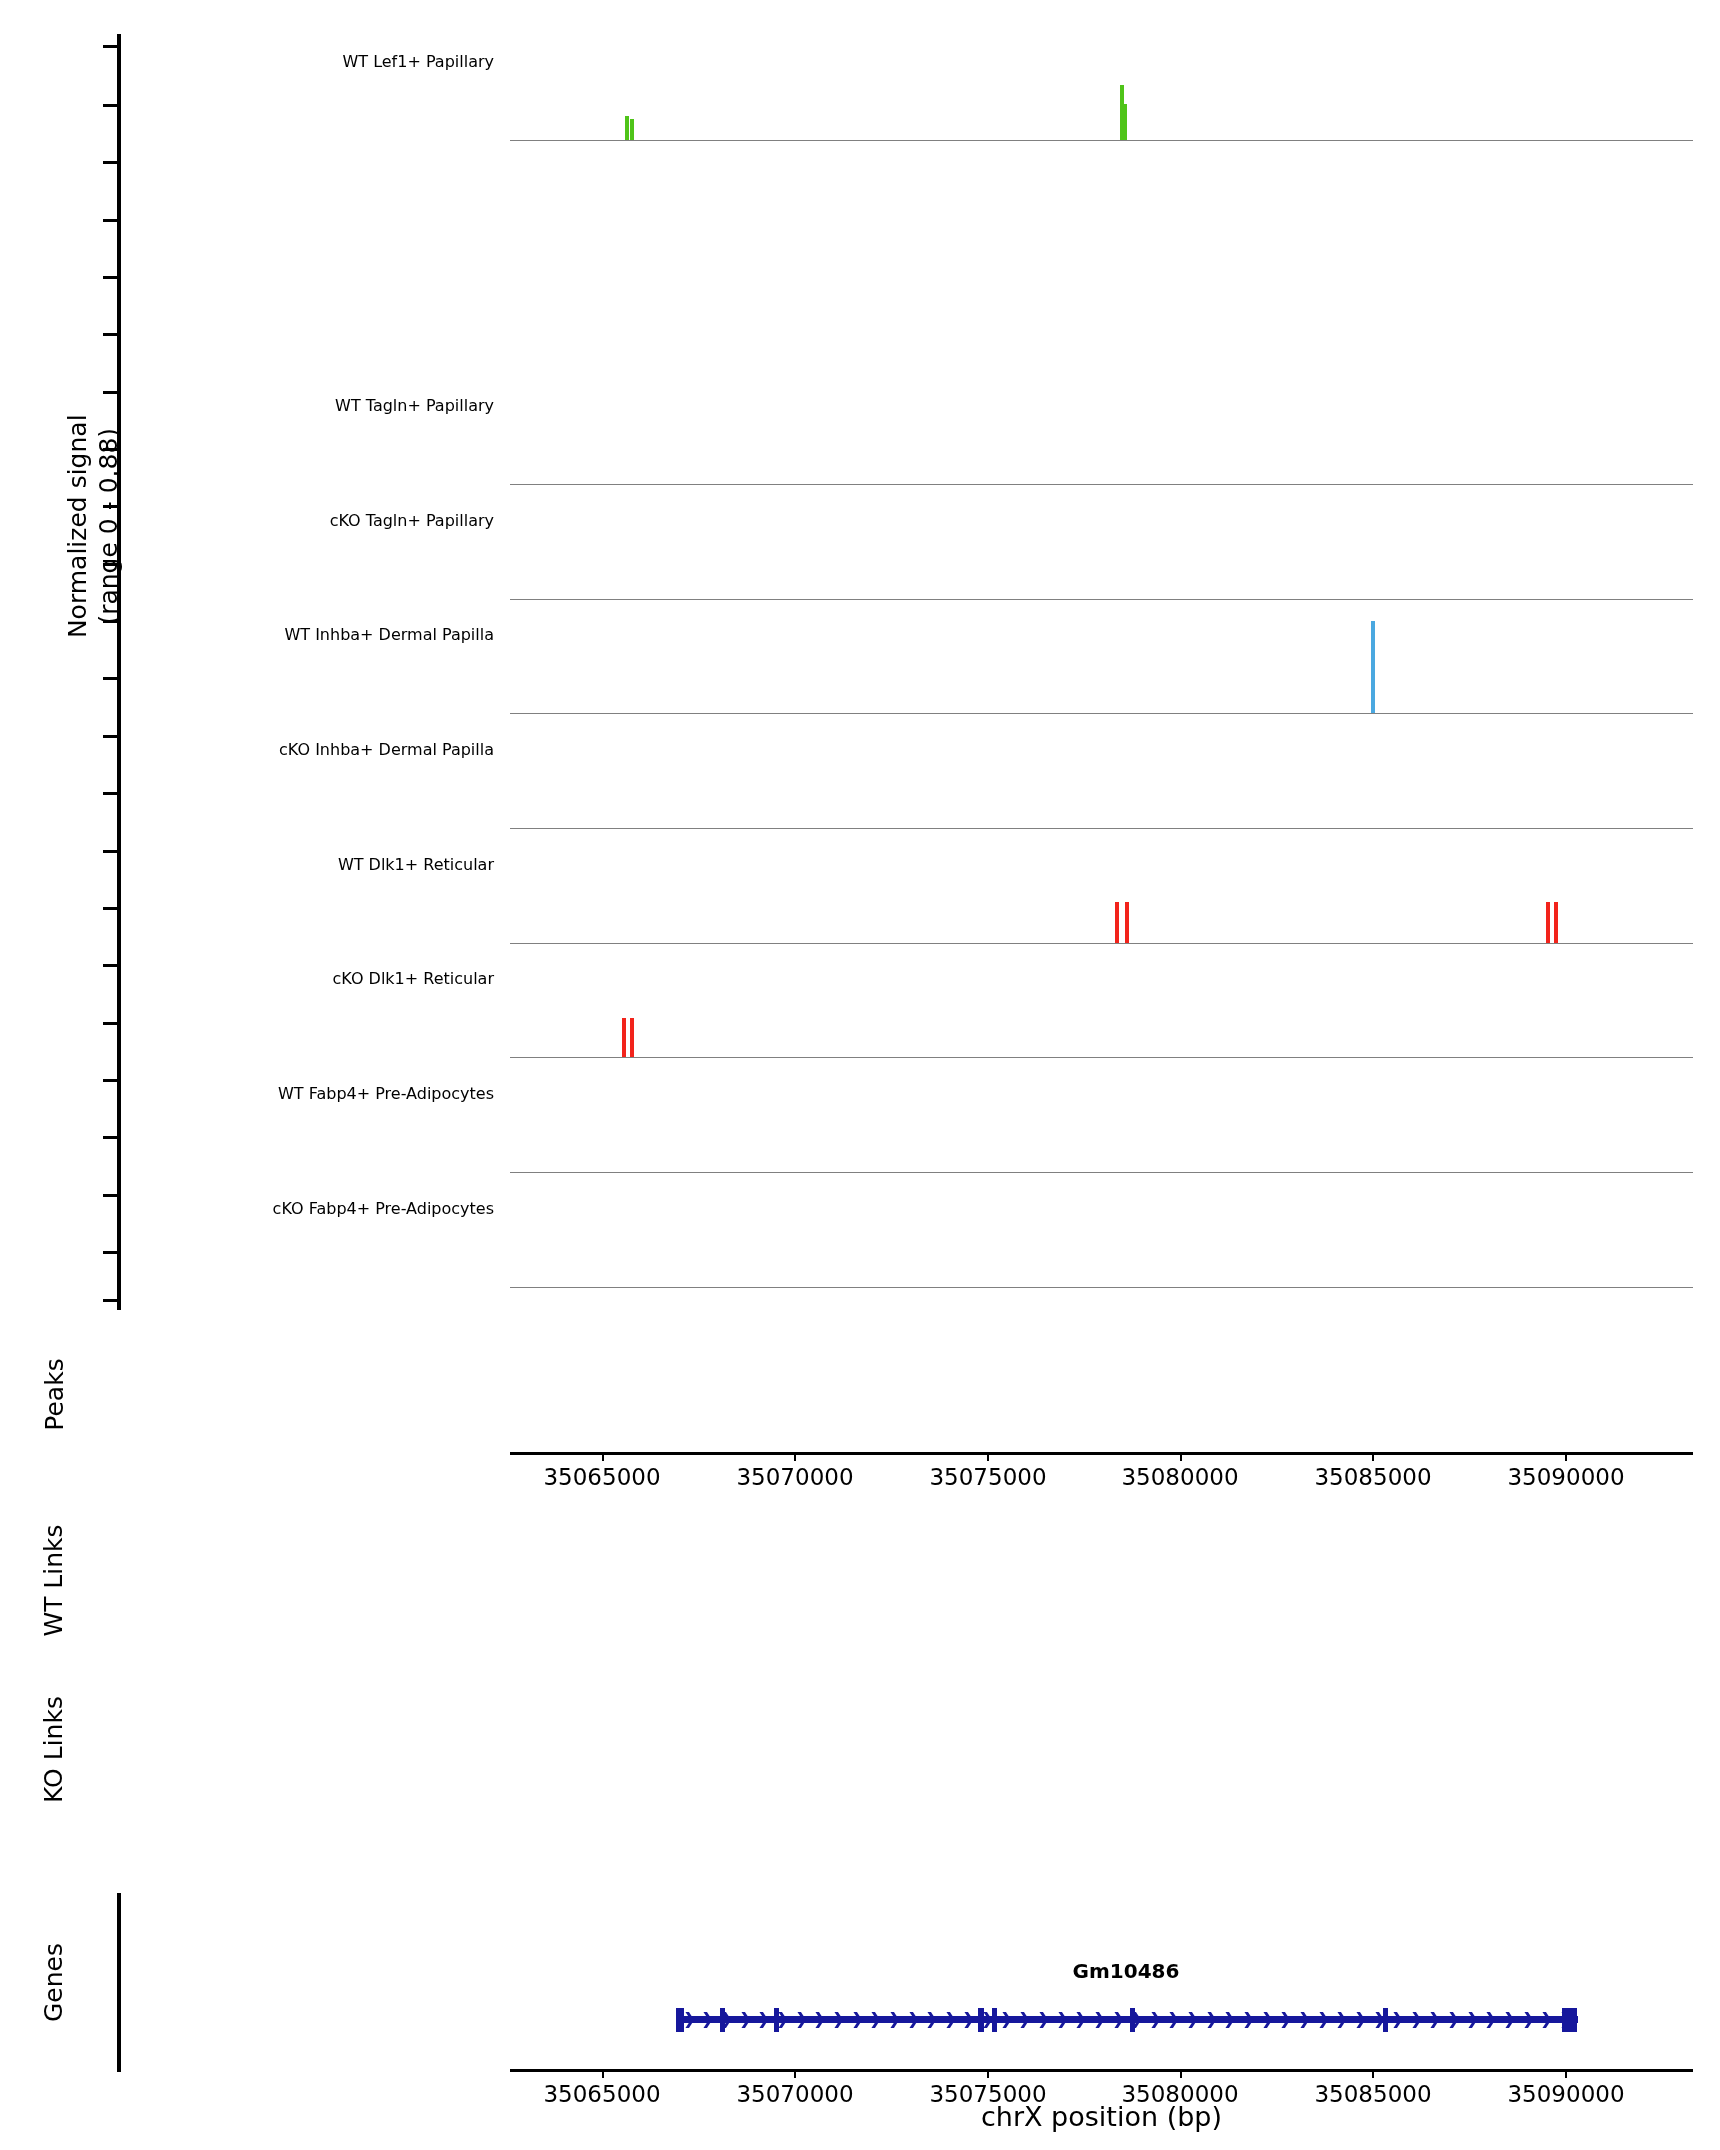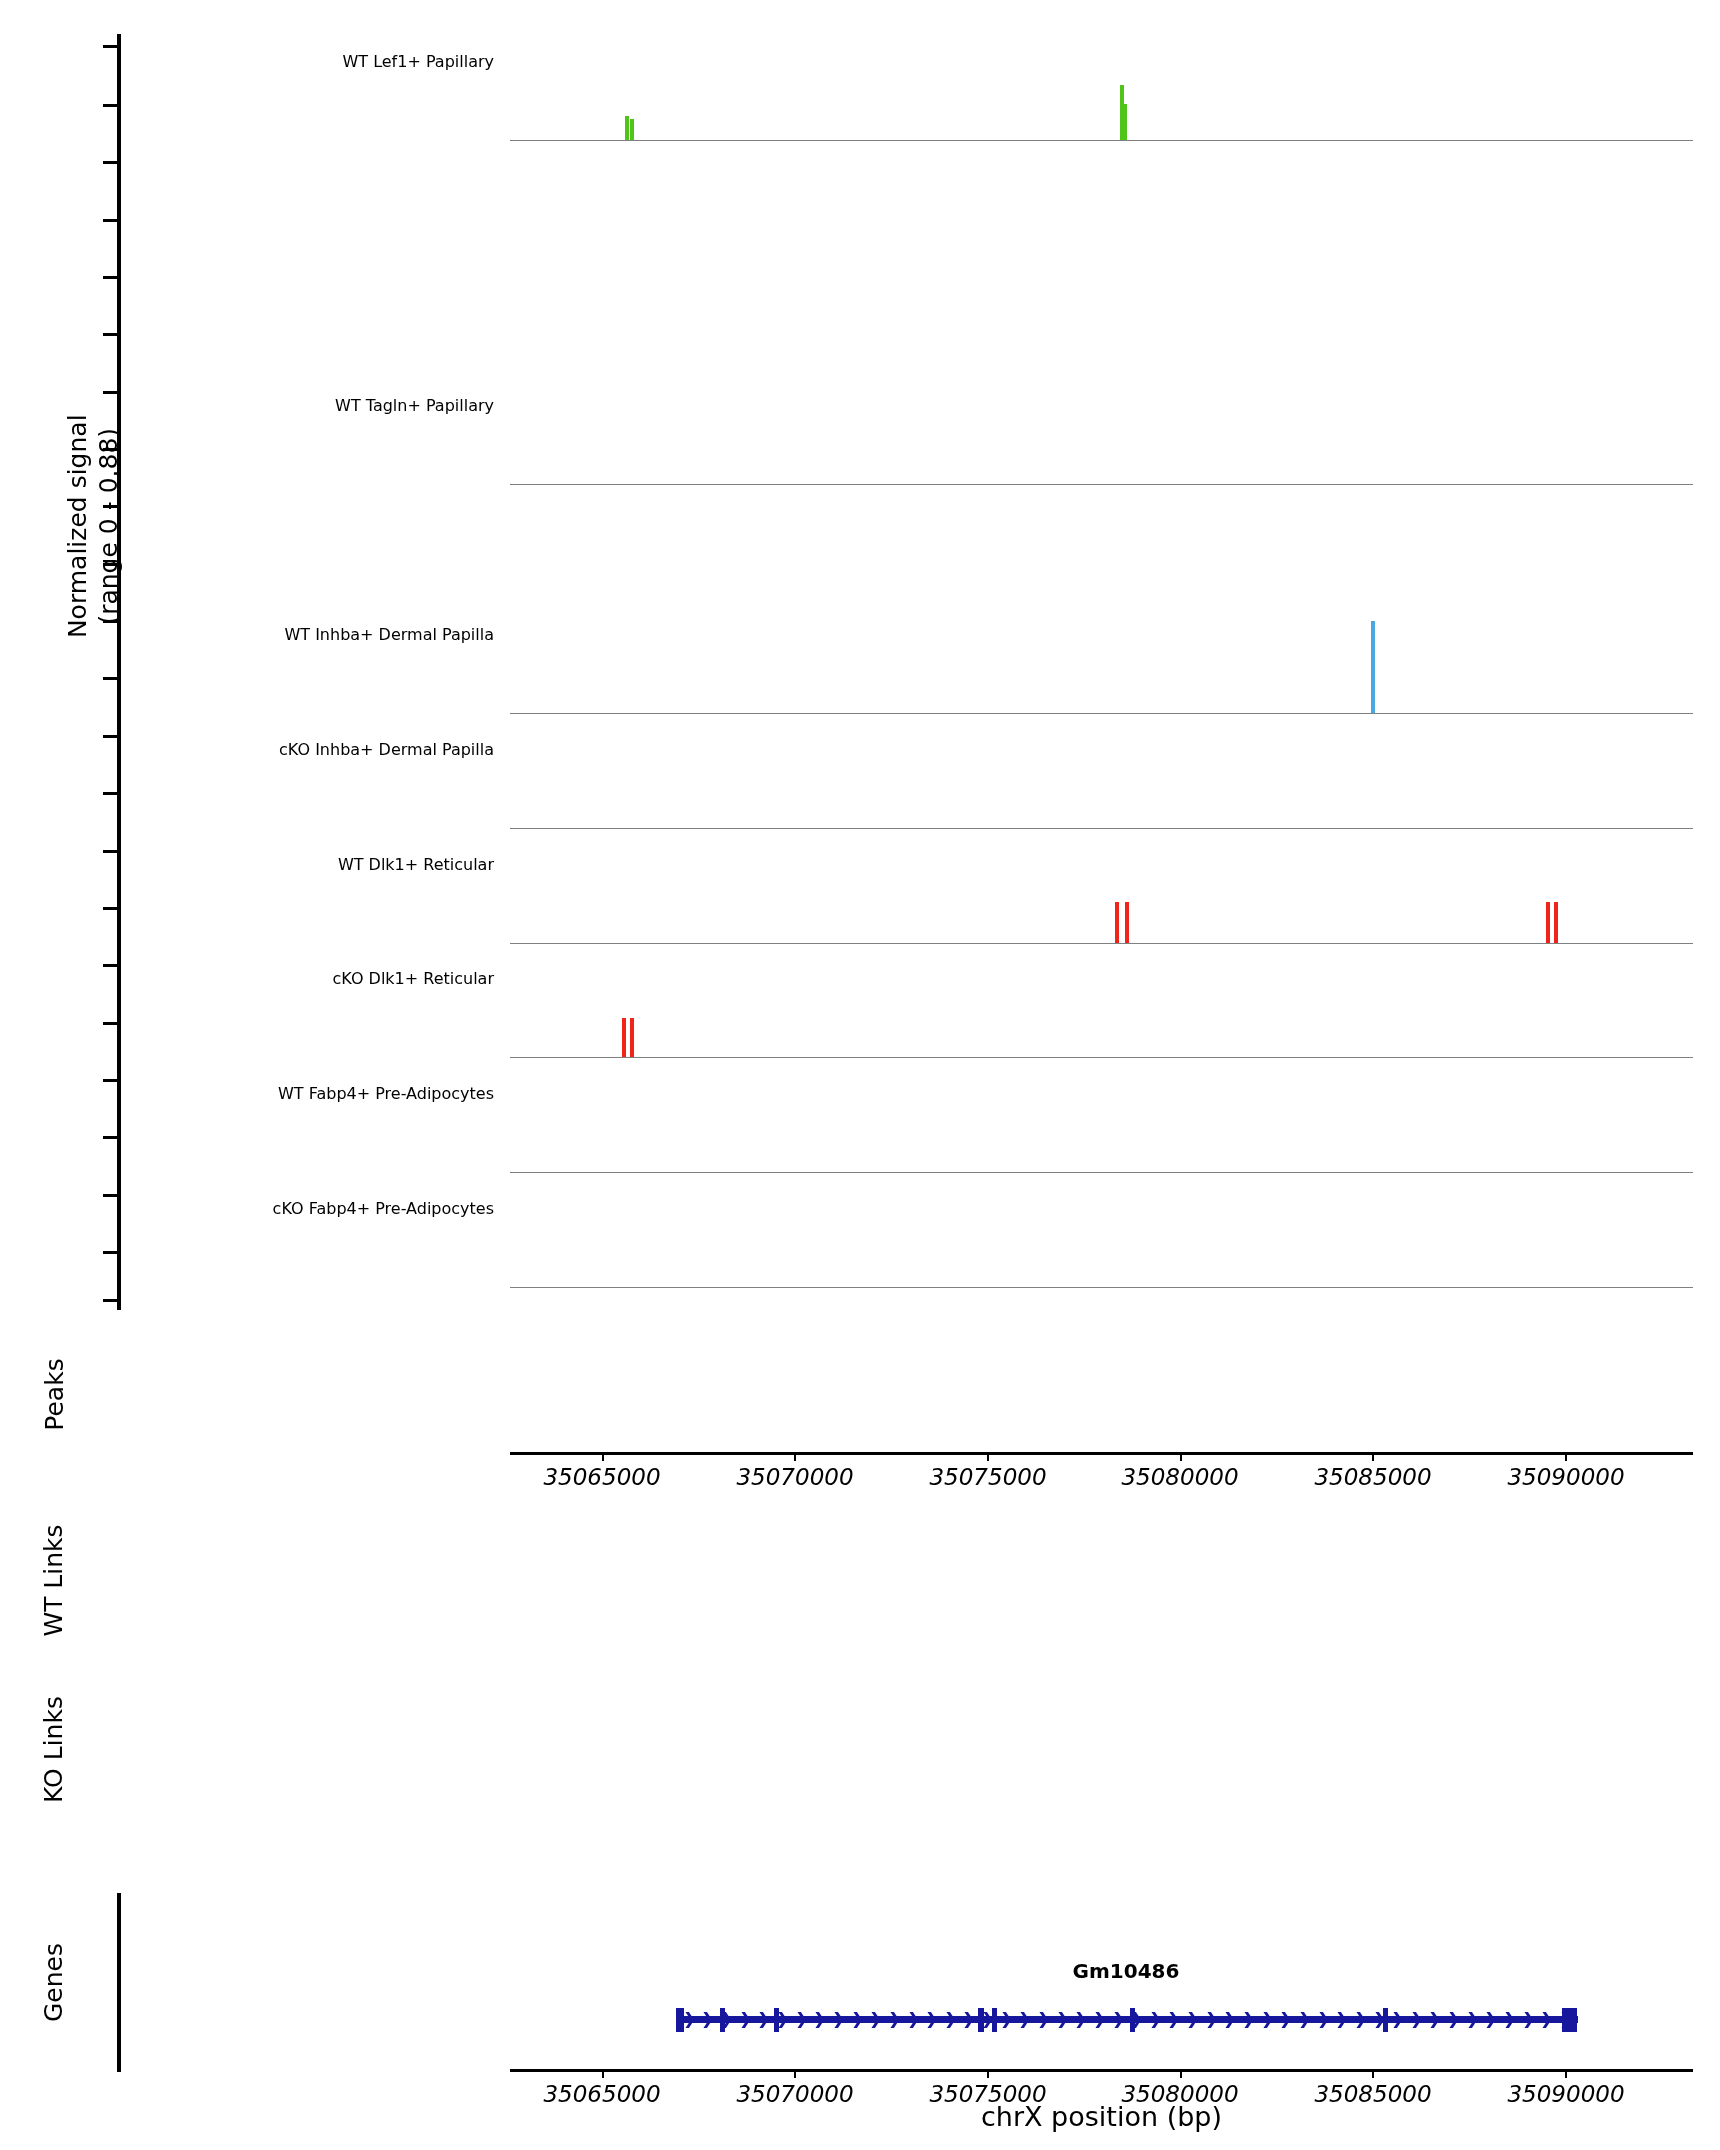--- a/index.html
+++ b/index.html
@@ -128,21 +128,20 @@
     height: 8.6px;
     background: #000;
   }
   .xticklabel {
     position: absolute;
     top: 11.5px;
     transform: translateX(-50%);
     font-size: 23px;
     color: #000;
     white-space: nowrap;
-    font-style: italic;
   }
 
   .xtitle {
     position: absolute;
     left: 510px;
     width: 1183px;
     text-align: center;
     font-size: 27px;
     color: #000;
   }
@@ -220,20 +219,24 @@
   <div class="track" id="track-0" style="top:26px">
     <div class="tname">WT Lef1+ Papillary</div>
     <div class="baseline"></div>
   <div class="peak" style="left: 115px; width: 4.3px; height: 24px; background: rgb(79, 196, 25);"></div>
       <div class="peak" style="left: 120px; width: 4.3px; height: 20.5px; background: rgb(79, 196, 25);"></div>
       <div class="peak" style="left: 610px; width: 4.3px; height: 55px; background: rgb(79, 196, 25);"></div>
       <div class="peak" style="left: 613px; width: 4.3px; height: 36px; background: rgb(79, 196, 25);"></div>
     </div>
   <div class="track" id="track-3" style="top:370px">
     <div class="tname">WT Tagln+ Papillary</div>
+    <div class="baseline"></div>
+  </div>
+  <div class="track" id="track-4" style="top:485px">
+    <div class="tname">cKO Tagln+ Papillary</div>
     <div class="baseline"></div>
   </div>
   <div class="track" id="track-5" style="top:599px">
     <div class="tname">WT Inhba+ Dermal Papilla</div>
     <div class="baseline"></div>
   <div class="peak" style="left: 861px; width: 4.3px; height: 92px; background: rgb(74, 168, 224);"></div>
     </div>
   <div class="track" id="track-6" style="top:714px">
     <div class="tname">cKO Inhba+ Dermal Papilla</div>
     <div class="baseline"></div>

